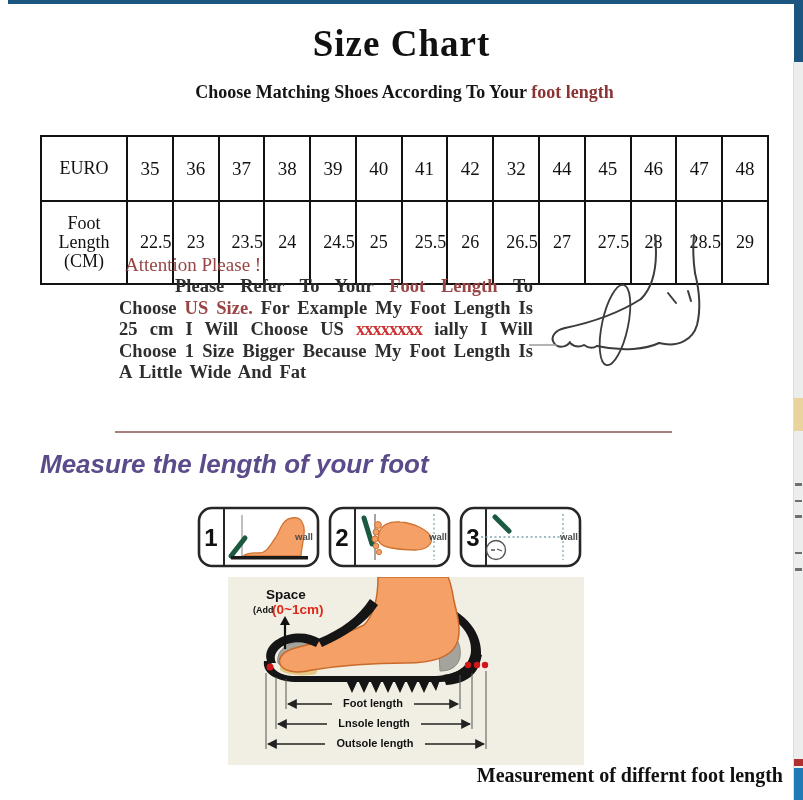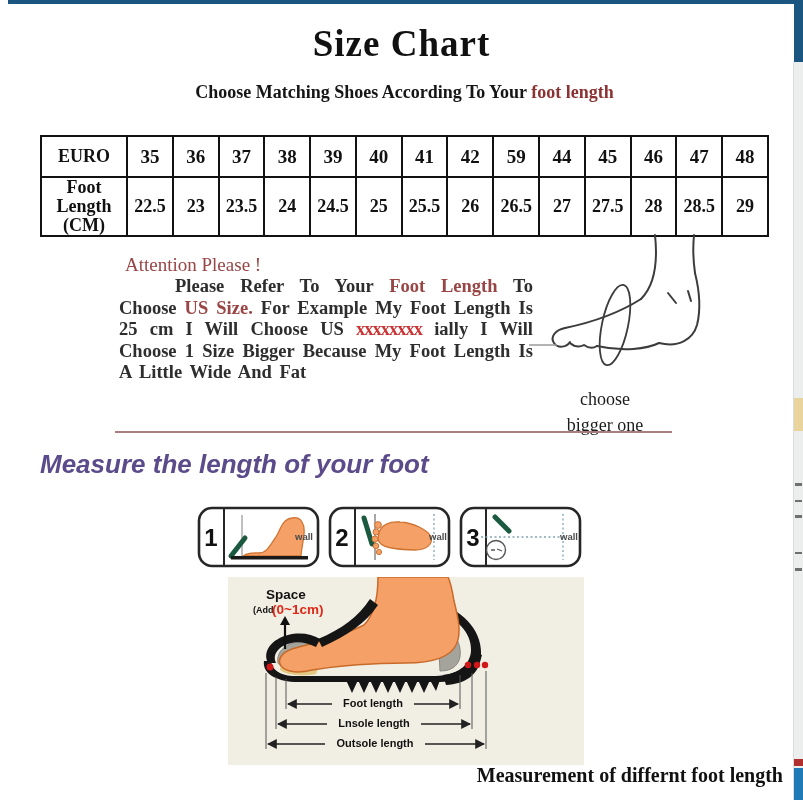--- a/index.html
+++ b/index.html
@@ -15,21 +15,21 @@
   .strip-blue-bottom{position:absolute;right:0;top:768px;width:9px;height:32px;background:#1f7ab5;}
 
   .title{position:absolute;left:0;right:0;top:22px;text-align:center;
          font-size:37px;font-weight:bold;color:#111;letter-spacing:1px;}
   .subtitle{position:absolute;left:0;right:10px;top:82px;text-align:center;
          font-size:18px;font-weight:bold;color:#151515;margin-left:16px;}
   .subtitle .hl{color:#8b3232;}
 
   table.size-table{position:absolute;left:40px;top:135px;width:729px;border-collapse:collapse;table-layout:fixed;}
   table.size-table td{border:2.5px solid #121212;text-align:center;vertical-align:middle;
-         font-weight:bold;color:#111;padding:0;}
+         font-weight:normal;color:#111;padding:12px;}
   table.size-table tr.r1 td{height:39px;font-size:19px;}
   table.size-table tr.r2 td{height:54px;font-size:18px;}
   td.lbl{font-size:18px !important;line-height:1.05;}
 
   .attn-head{position:absolute;left:125px;top:254px;font-size:19px;color:#9a4545;}
   .attn-body{position:absolute;left:119px;top:276px;width:414px;margin:0;
          font-size:18.5px;line-height:21.5px;color:#2e2e2e;text-align:justify;text-indent:56px;
          word-spacing:3px;font-weight:bold;}
   .attn-body .maroon{color:#9a4545;}
   .attn-body .red{color:#cc3333;letter-spacing:-1px;}
@@ -79,21 +79,21 @@
         <tr class="r1">
       <td class="lbl">EURO</td>
       <td>35</td>
       <td>36</td>
       <td>37</td>
       <td>38</td>
       <td>39</td>
       <td>40</td>
       <td>41</td>
       <td>42</td>
-      <td>59</td>
+      <td>32</td>
       <td>44</td>
       <td>45</td>
       <td>46</td>
       <td>47</td>
       <td>48</td>
     </tr>
     <tr class="r2">
       <td class="lbl">Foot Length (CM)</td>
       <td>22.5</td>
       <td>23</td>
@@ -124,22 +124,20 @@
       <path d="M43,110 q7,6 14,2 q7,5 13,1"></path>
       <path d="M70,113 C96,119 120,116 132,110"></path>
       <path d="M132,110 C152,115 166,106 170,92 C174,76 172,56 168,40"></path>
       <path d="M168,40 C166,26 166,12 167,2"></path>
       <path d="M141,60 l8,10"></path>
       <path d="M161,58 l3,10"></path>
       <ellipse cx="88" cy="92" rx="13" ry="41" transform="rotate(12 88 92)" stroke-width="1.8"></ellipse>
     </g>
     <line x1="2" y1="112" x2="30" y2="112" stroke="#9a9a9a" stroke-width="1.5"></line>
   </svg>
-  <div class="choose-note">choose
-bigger one</div>
 
   <div class="divider"></div>
 
   <div class="measure-head">Measure the length of your foot</div>
 
   <div class="steps">
     <svg width="123" height="62" viewBox="0 0 123 62">
       <rect x="2" y="2" width="119" height="58" rx="13" fill="#fff" stroke="#262626" stroke-width="2.6"></rect>
       <line x1="27" y1="3" x2="27" y2="59" stroke="#262626" stroke-width="2"></line>
       <text x="14" y="40" text-anchor="middle" font-size="24" font-weight="bold" fill="#111">1</text>

